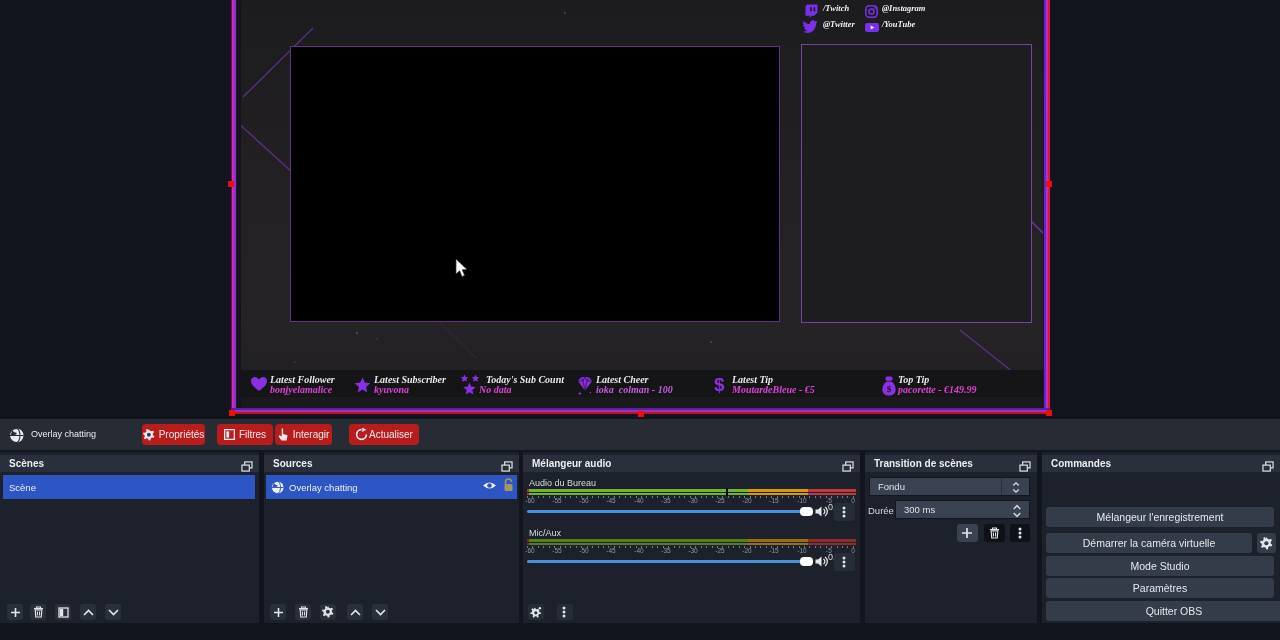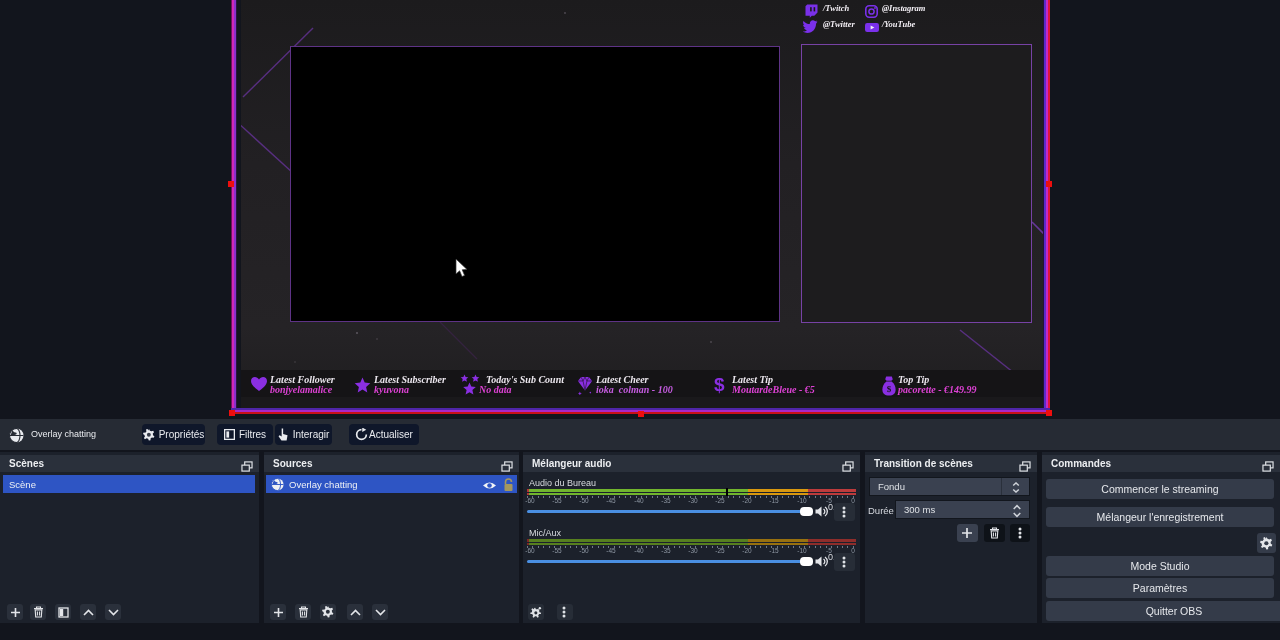--- a/index.html
+++ b/index.html
@@ -19,28 +19,28 @@
   #obar2 { position:absolute; left:0px; top:397px; width:809px; height:12px; background:#1a191b; }
   .script  { font-family:"Liberation Serif", serif; font-style:italic; font-weight:bold; }
   .otitle { position:absolute; color:#ece7ee; font-size:10px; }
   .oval   { position:absolute; color:#dd42d4; font-size:10px; }
   
   .soc { position:absolute; color:#f2eef4; font-size:8.5px; }
   
   .handle { position:absolute; width:6px; height:6px; background:#ee0e0e; }
   
   #srcbar { position:absolute; left:0; top:419px; width:1280px; height:31px; background:#262b34; }
-  .tbtn { position:absolute; top:5px; height:21px; background:#0f172a; border-radius:4px; color:#e9ebef;
+  .tbtn { position:absolute; top:5px; height:21px; background:#b91c1c; border-radius:4px; color:#e9ebef;
           font-size:10px; display:flex; align-items:center; justify-content:center; gap:4px; }
   
   .dock { position:absolute; top:452px; height:171px; background:#1c212b; }
   .dhead { position:absolute; top:3px; left:0; right:0; height:17px; background:#2a303b; color:#eceef1;
            font-size:10px; font-weight:bold; line-height:17px; padding-left:9px; }
   .popico { position:absolute; top:6px; width:12px; height:11px; }
-  .srow { position:absolute; left:3px; top:23px; height:18px; background:#2e55c4; color:#eef1f5; font-size:9.5px;
+  .srow { position:absolute; left:3px; top:23px; height:24px; background:#2e55c4; color:#eef1f5; font-size:9.5px;
           display:flex; align-items:center; }
   .ibtn { position:absolute; width:16px; height:16px; background:#2a303b; border-radius:3px;
           display:flex; align-items:center; justify-content:center; }
   .mlabel { position:absolute; color:#d9dce1; font-size:9px; }
   .mdb { position:absolute; color:#d9dce1; font-size:9px;margin-top:24px; }
   .mbtn { position:absolute; background:#272d37; border-radius:3px; }
   .cbtn { position:absolute; height:20px; background:#343b49; border-radius:3px; color:#e6e8ec; font-size:10px;
           display:flex; align-items:center; justify-content:center; font-size:10.5px; }
   .mnum { position:absolute; width:20px; text-align:center; font-size:6.5px; color:#8e97a3; }
   .meterA { position:absolute; left:4px; width:329px; height:2.5px;
@@ -379,22 +379,22 @@
             <circle cx="2" cy="6" r="1.5" fill="#e3e5e9"></circle>
             <circle cx="2" cy="10" r="1.5" fill="#e3e5e9"></circle>
           </svg></div>
     </div>
 
     <div class="dock" style="left:1042px;width:238px;">
       <div class="dhead">Commandes<svg class="popico" style="right:6px;" width="13" height="12" viewBox="0 0 13 12">
             <rect x="4" y="1" width="8" height="6.5" fill="none" stroke="#dfe2e6" stroke-width="1.3"></rect>
             <rect x="1" y="4.5" width="8" height="6.5" fill="#2a303b" stroke="#dfe2e6" stroke-width="1.3"></rect>
           </svg></div>
-      <div class="cbtn" style="left:4px;top:27px;width:228px;">Commencer le streaming</div>
       <div class="cbtn" style="left:4px;top:55px;width:228px;">Mélangeur l'enregistrement</div>
+      <div class="cbtn" style="left:4px;top:81px;width:206px;">Démarrer la caméra virtuelle</div>
       <div class="cbtn" style="left:215px;top:81px;width:19px;">
           <svg width="13" height="13" viewBox="0 0 16 16">
             <path d="M8 0 L9.2 2.2 A6 6 0 0 1 11.2 3 L13.6 2.3 L14.7 4.2 L13 6 A6 6 0 0 1 13.3 8.2 L15.2 9.6 L14.2 11.6 L11.8 11.2 A6 6 0 0 1 10 12.6 L10 15 L7.8 15.3 L6.8 13 A6 6 0 0 1 4.7 12.4 L2.6 13.6 L1.2 12 L2.6 10 A6 6 0 0 1 2 7.9 L0 6.8 L0.8 4.7 L3.2 4.9 A6 6 0 0 1 4.6 3.2 L4 0.8 L6 0 L7.2 2.1 Z" fill="#e3e5e9"></path>
             <circle cx="7.8" cy="7.7" r="2.6" fill="#343b49"></circle>
           </svg>
         </div>
       <div class="cbtn" style="left:4px;top:104px;width:228px;">Mode Studio</div>
       <div class="cbtn" style="left:4px;top:126px;width:228px;">Paramètres</div>
       <div class="cbtn" style="left:4px;top:149px;width:256px;">Quitter OBS</div>
     </div>

